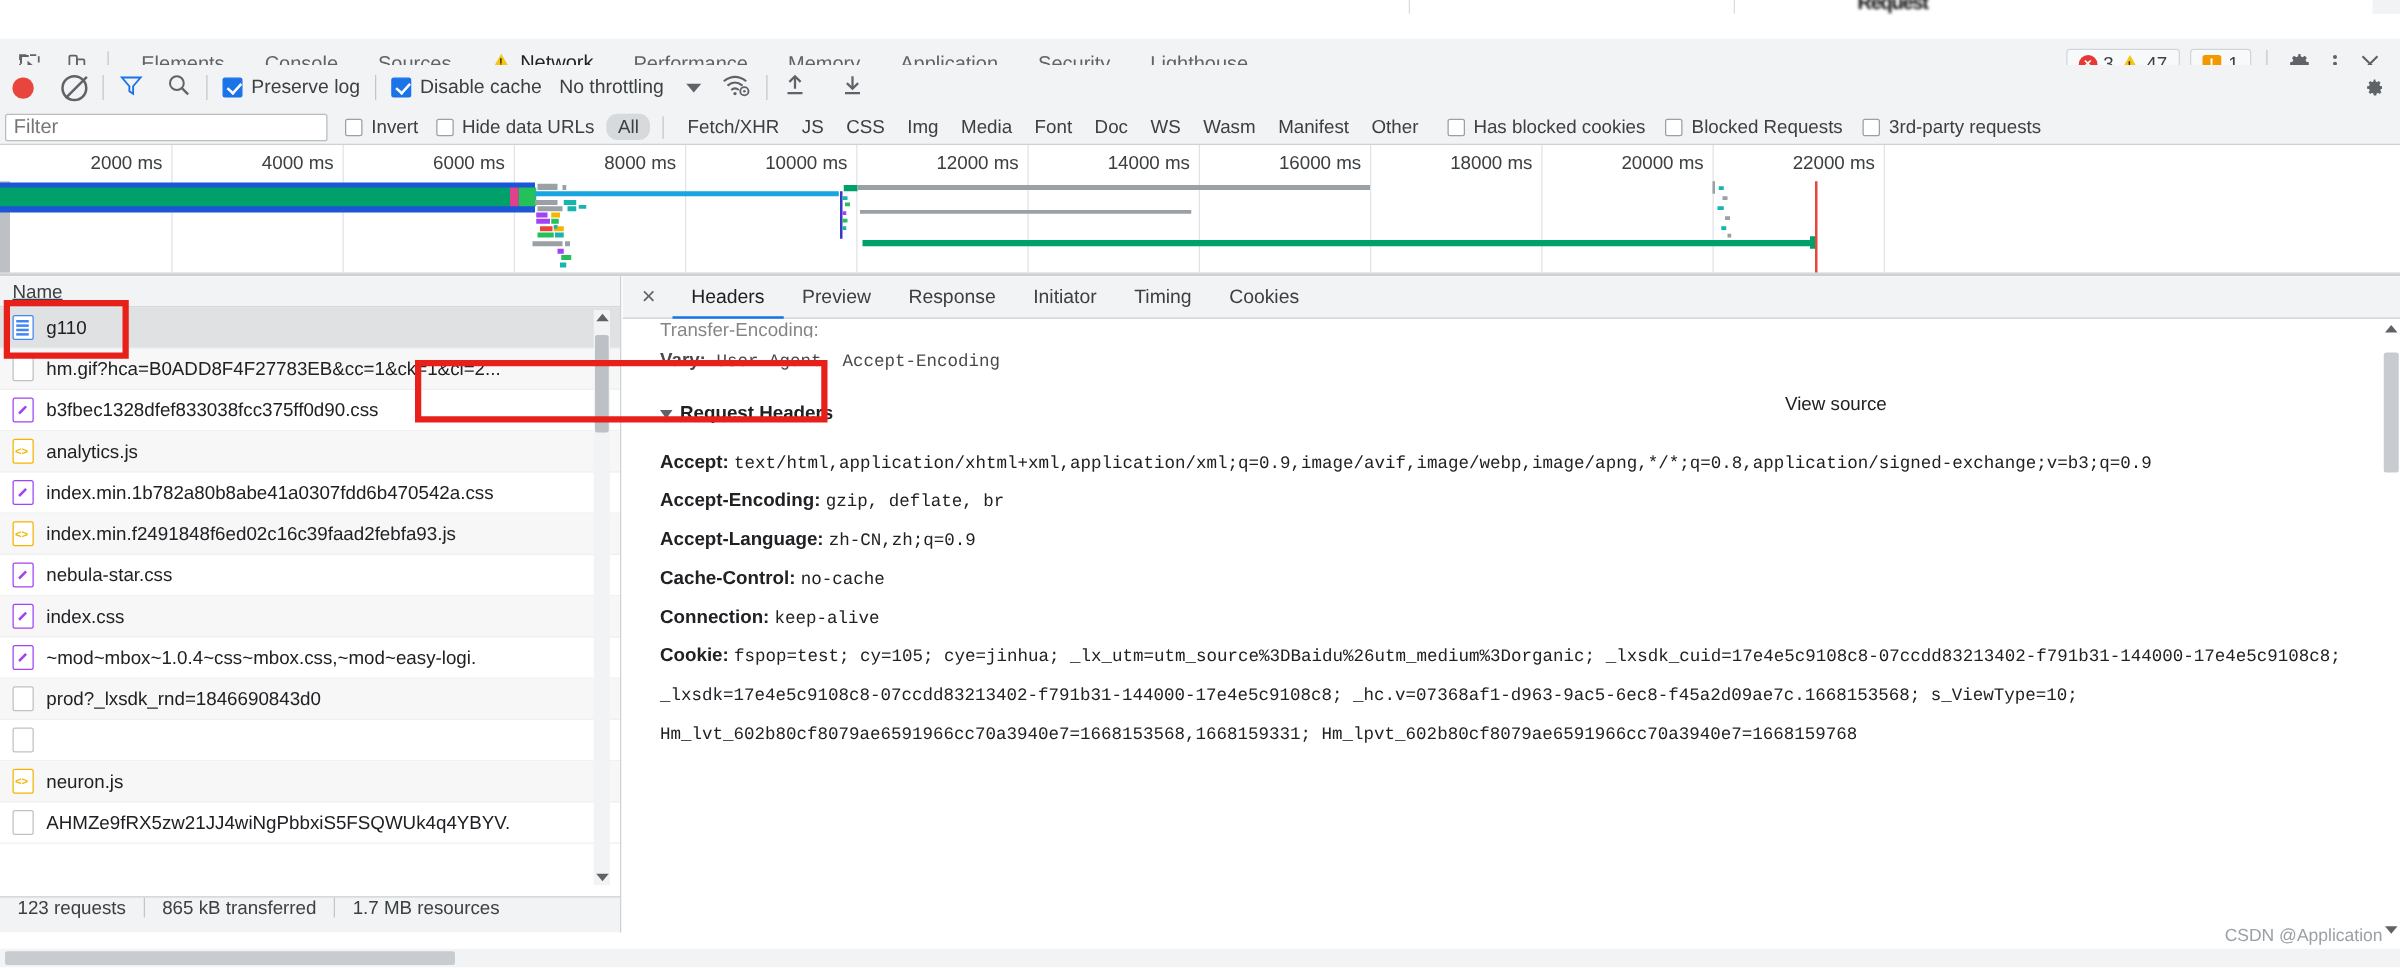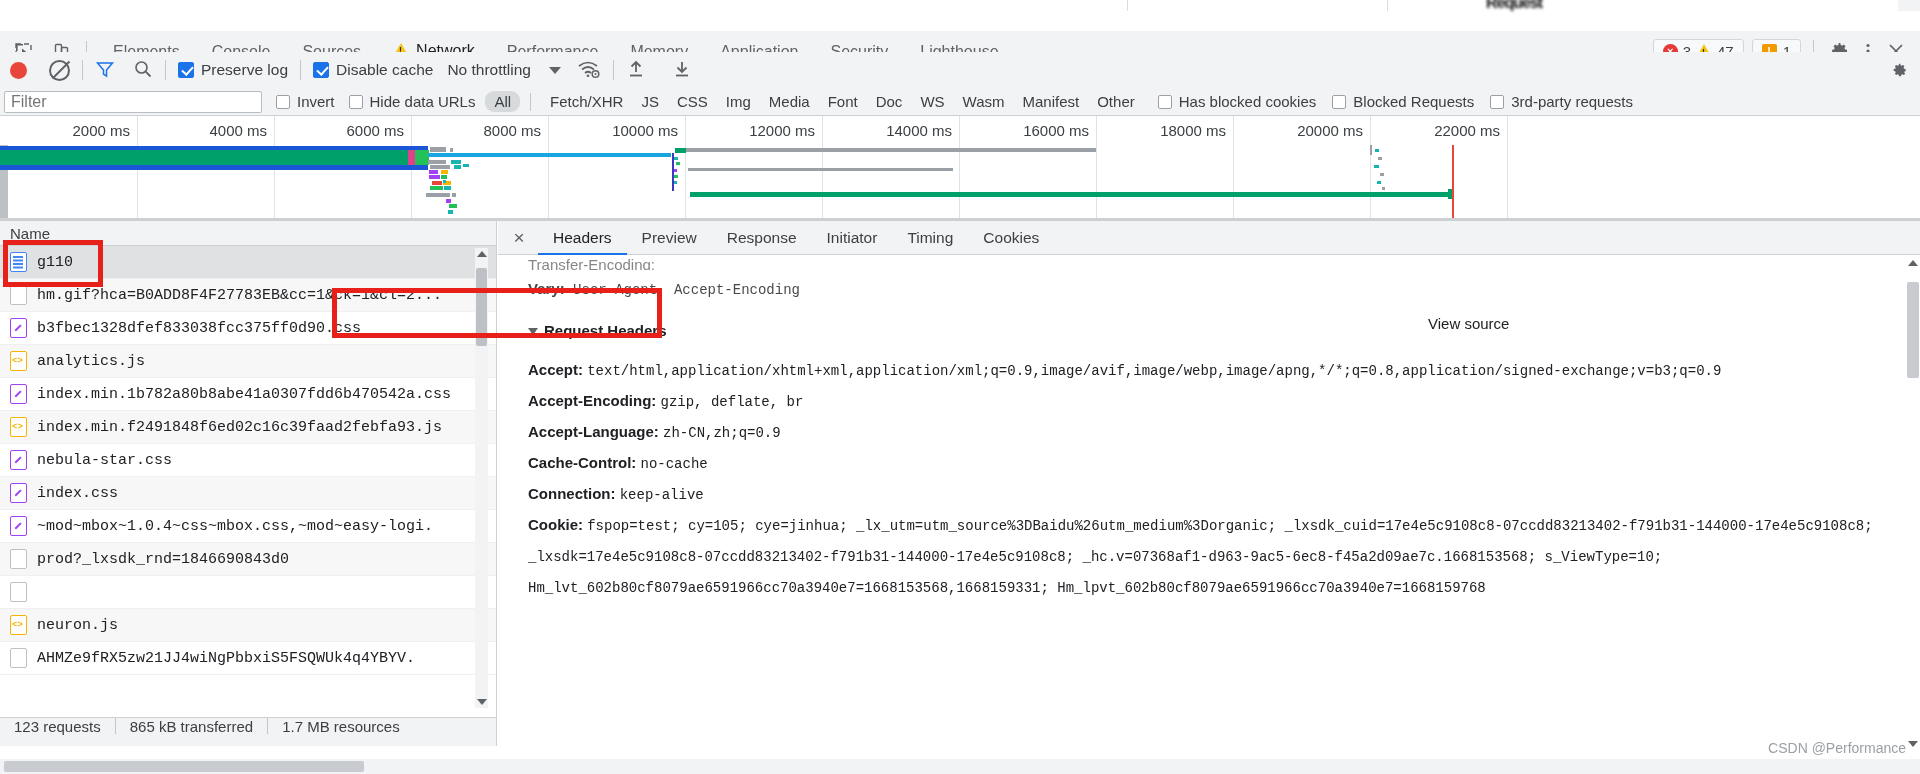--- a/index.html
+++ b/index.html
@@ -169,21 +169,21 @@
 
   
   .reqpanel{
     position:absolute; left:0; top:221px; width:497px; height:525px;
     background:#fff; border-right:1px solid #cdd1d4; overflow:hidden;
   }
   .reqhead{
     height:25px; background:#f1f3f4; border-bottom:1px solid #cdd1d4;
     font-size:15px; color:#3c4043; padding-left:10px; line-height:25px;text-decoration:underline;
   }
-  .reqlist{position:absolute;left:0;top:25px;width:497px;height:462px;overflow:hidden;font-family:Liberation Mono, monospace;}
+  .reqlist{position:absolute;left:0;top:25px;width:497px;height:462px;overflow:hidden;}
   .reqrow{
     height:33px; display:flex; align-items:center; gap:10px;
     padding-left:10px; font-size:15px; color:#202124; cursor:pointer;
     border-bottom:1px solid #f0f0f0; white-space:nowrap; overflow:hidden;
   }
   .reqrow:nth-child(even){background:#f7f7f7;}
   .reqrow.selected{background:#dfe1e3;}
   .ficon{width:17px;height:20px;flex:none;border-radius:2px;position:relative;}
   .ficon.doc{border:1.5px solid #4285f4;background:#fff;}
   .ficon.doc::after{
@@ -696,15 +696,15 @@
     </div>
   </div>
 
   <div class="annot" style="left:3px; top:240px; width:100px; height:47px;"></div>
   <div class="annot" style="left:332px; top:288px; width:330px; height:50px;"></div>
 
   <div class="hscroll">
     <span class="thumb"></span>
   </div>
 
-  <div class="watermark">CSDN @Performance</div>
+  <div class="watermark">CSDN @Application</div>
 
 </div>
 
 </body></html>

